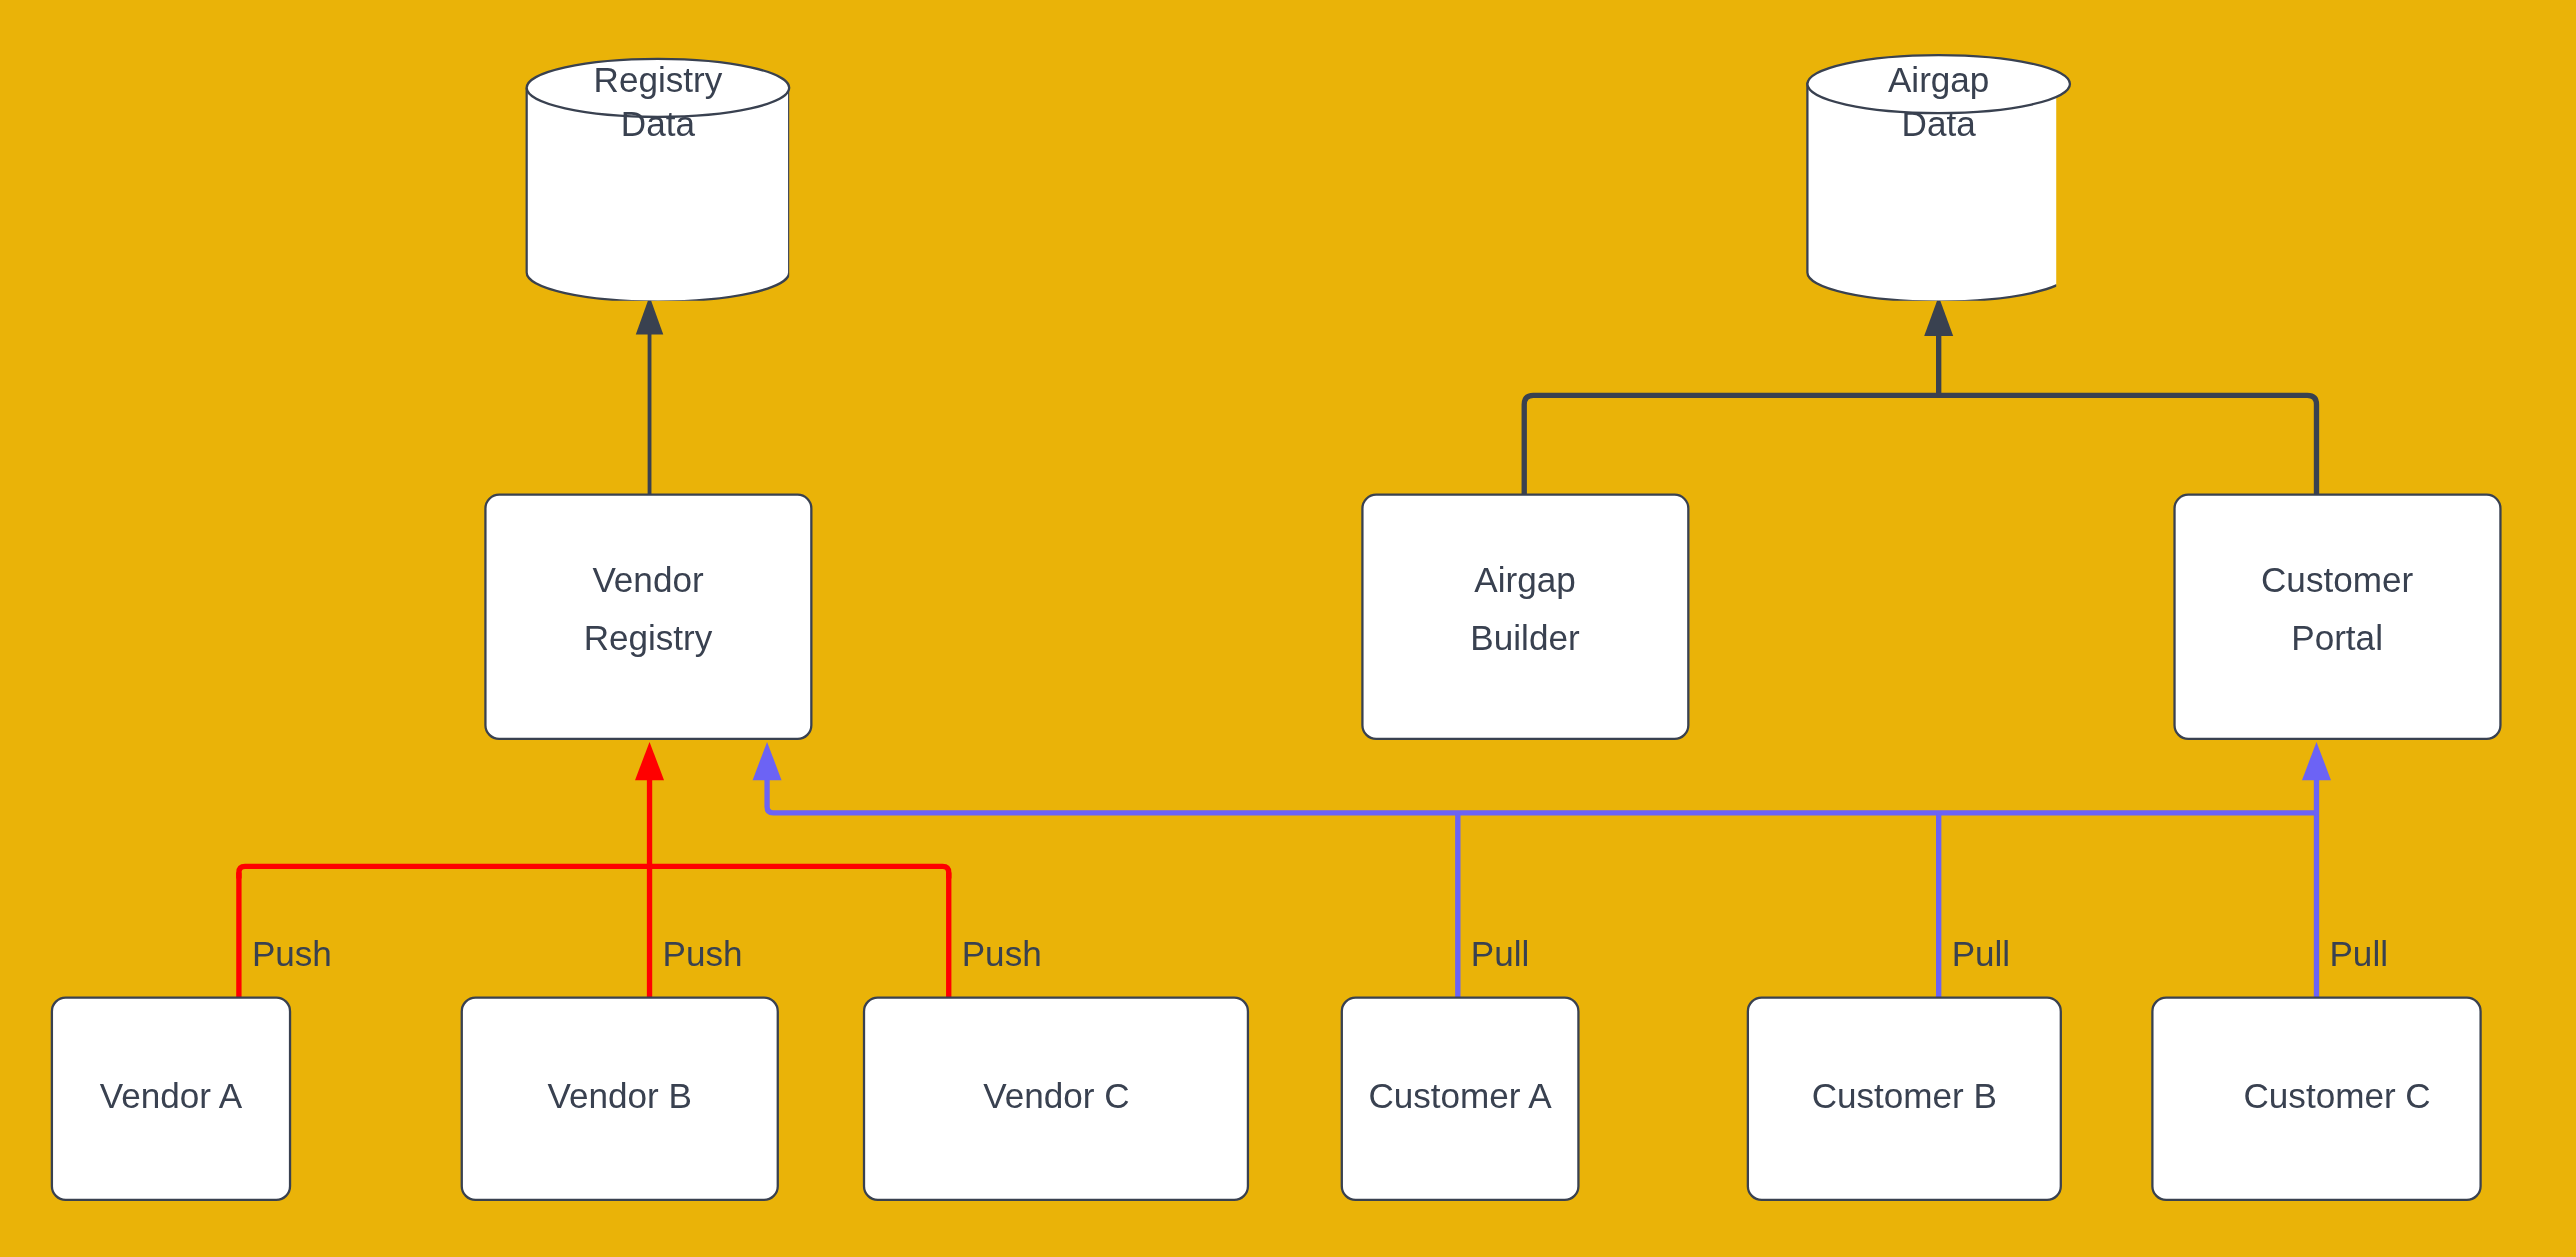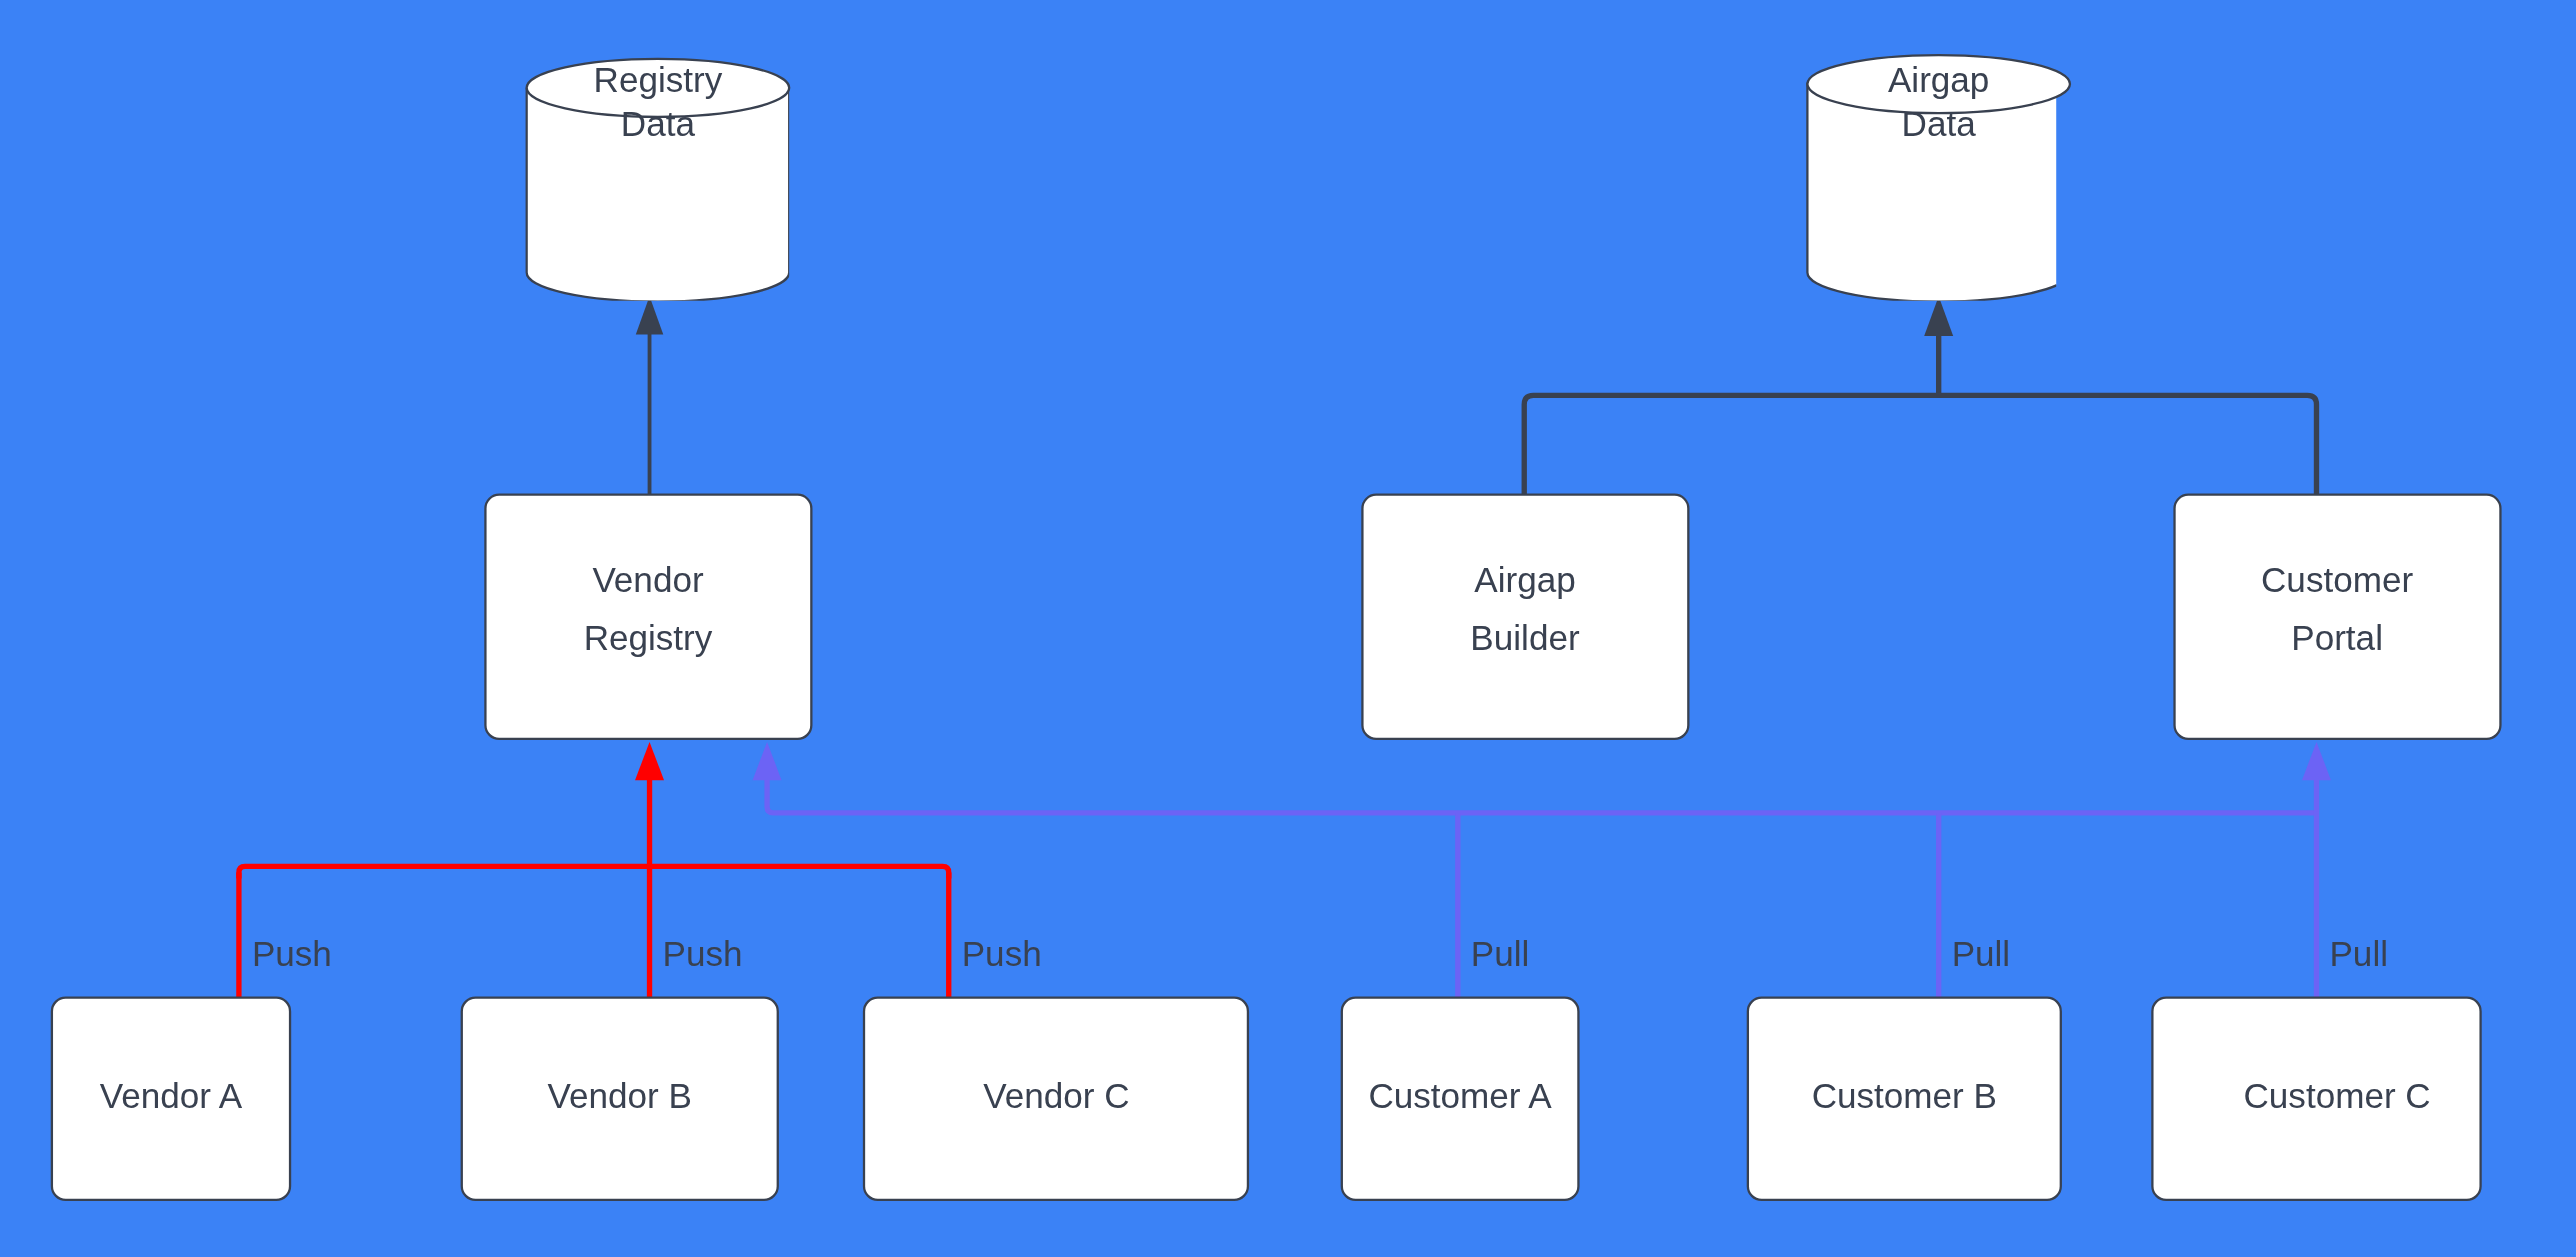--- a/index.html
+++ b/index.html
@@ -10,21 +10,21 @@
   body {
     width: 2576px;
     height: 1258px;
     overflow: hidden;
     font-family: "Liberation Sans", sans-serif;
   }
   #diagram-root {
     position: relative;
     width: 2576px;
     height: 1258px;
-    background: #3b82f6;
+    background: #eab308;
   }
   svg.diagram-canvas {
     position: absolute;
     top: 0;
     left: 0;
     width: 2576px;
     height: 1258px;
     display: block;
   }
   .node-shape {

